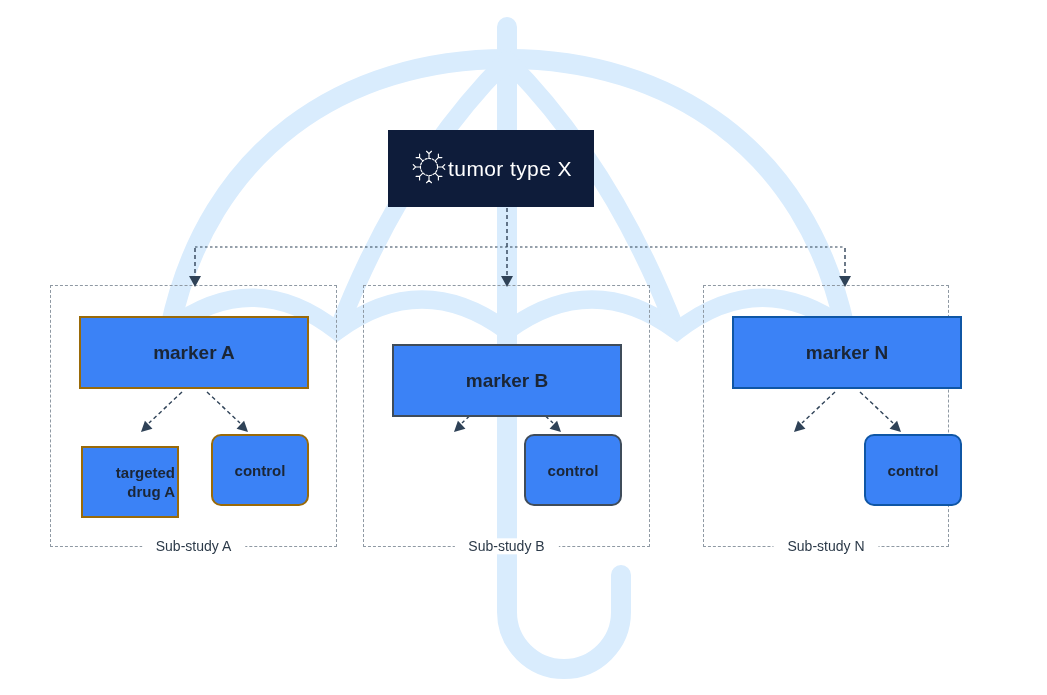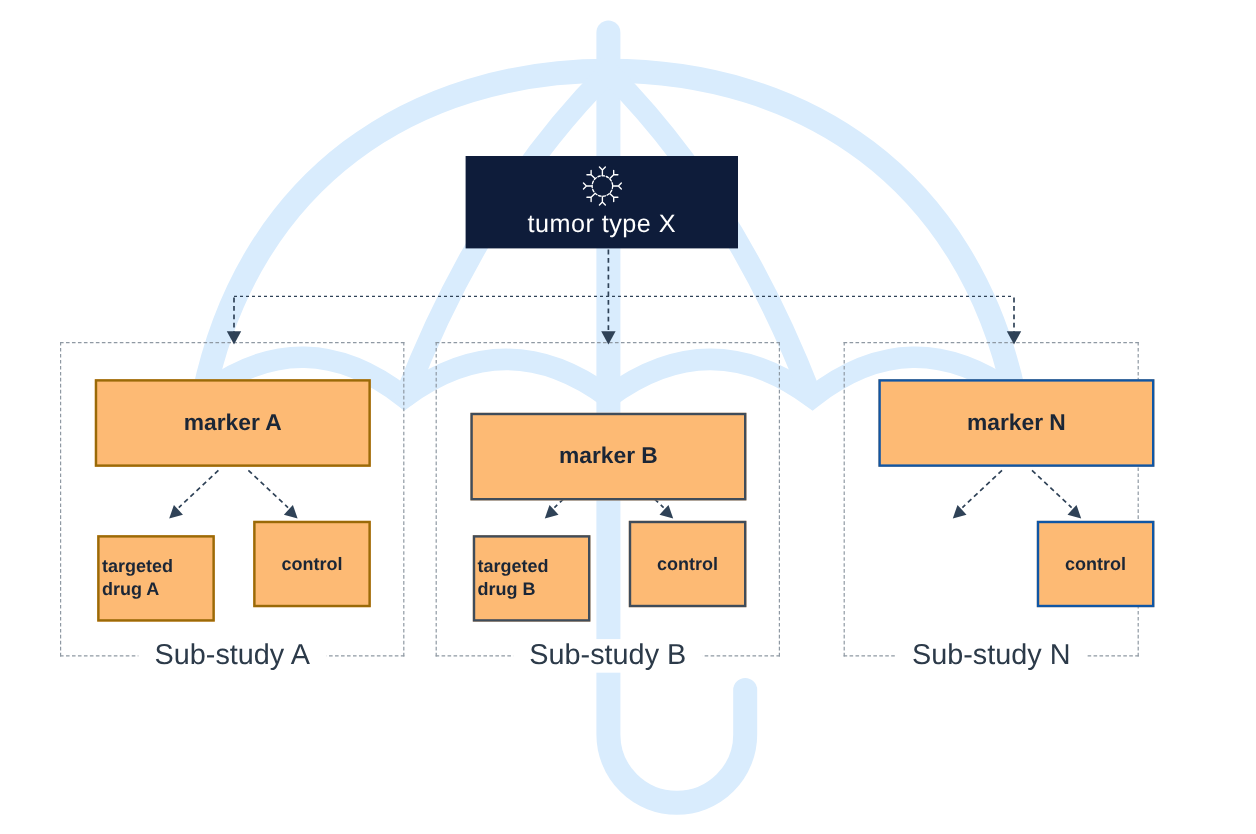--- a/index.html
+++ b/index.html
@@ -9,46 +9,46 @@
     background:#ffffff;overflow:hidden;
   }
   svg{display:block;}
   .umbrella-svg{position:absolute;left:0;top:0;z-index:0;}
   .umbrella-svg path{stroke:var(--umbrella);fill:none;}
   .connector-svg{position:absolute;left:0;top:0;z-index:2;pointer-events:none;}
   .connector-svg path{stroke:var(--connector);fill:none;}
   .connector-svg polygon{fill:var(--connector);stroke:none;}
 
   .tumor-box{
-    position:absolute;left:388px;top:130px;width:227px;height:77px;
+    position:absolute;left:388px;top:130px;width:206px;height:77px;
     background:var(--root-bg);z-index:3;
-    display:flex;flex-direction:column;align-items:center;justify-content:center;
+    display:flex;flex-direction:row;align-items:center;justify-content:center;
     color:var(--root-text);
   }
   .tumor-box .virus{margin:-2px 0 1px 0;}
   .tumor-label{font-size:21px;letter-spacing:.4px;color:var(--root-text);}
 
   .substudy{
     position:absolute;top:285px;height:262px;
     border:1px dashed var(--container-border);
     z-index:1;box-sizing:border-box;
   }
   .substudy .branch{position:absolute;left:0;top:0;z-index:1;}
   .node{
-    position:absolute;background:#fdba74;border:2px solid #555;
+    position:absolute;background:#3b82f6;border:2px solid #555;
     box-sizing:border-box;display:flex;align-items:center;justify-content:center;
-    text-align:left;color:var(--node-text);z-index:2;
+    text-align:right;color:var(--node-text);z-index:2;
   }
   .marker-box{left:28px;top:30px;width:230px;height:73px;font-size:19px;font-weight:bold;}
   .drug-box{left:30px;top:148px;width:98px;height:72px;font-size:15px;font-weight:bold;line-height:1.3;padding:2px;margin-top:12px;}
-  .control-box{left:160px;top:148px;width:98px;height:72px;font-size:15px;font-weight:bold;}
+  .control-box{left:160px;top:148px;width:98px;height:72px;font-size:15px;font-weight:bold;border-radius:10px;}
   .substudy-label{
     position:absolute;left:50%;bottom:0;transform:translate(-50%,52%);
     background:#ffffff;padding:0 14px;white-space:nowrap;
-    font-size:24px;color:var(--label-text);z-index:3;
+    font-size:14px;color:var(--label-text);z-index:3;
   }
 </style>
 </head>
 <body>
 
 <div class="stage">
 
   <svg class="umbrella-svg" width="1047" height="695" viewBox="0 0 1047 695">
     <path d="M 507 52 L 507 27" stroke-width="20" stroke-linecap="round"></path>
     <path d="M 507 60 L 507 612 A 57 57 0 0 0 621 612 L 621 575" stroke-width="20" stroke-linecap="round"></path>
@@ -133,23 +133,20 @@
         <path d="M 156 106 L 189 137"></path>
       </g>
       <g fill="var(--connector)">
         <polygon points="0,0 -5.5,-10.5 5.5,-10.5" transform="translate(90,146) rotate(47)"></polygon>
         <polygon points="0,0 -5.5,-10.5 5.5,-10.5" transform="translate(197,146) rotate(-47)"></polygon>
       </g>
     </svg>
     <div class="node marker-box" style="border-color: rgb(63, 76, 90); margin-top: 28px;">
       <span>marker B</span>
     </div>
-    <div class="node drug-box" style="border-color: rgb(63, 76, 90);">
-      <span>targeted drug B</span>
-    </div>
     <div class="node control-box" style="border-color: rgb(63, 76, 90);">
       <span>control</span>
     </div>
     <div class="substudy-label">Sub-study B</div>
   </div>
 
   <div class="substudy" style="left:703px;width:246px;">
     <svg class="branch" width="287" height="262" viewBox="0 0 287 262">
       <g stroke="var(--connector)" fill="none" stroke-width="1.4" stroke-dasharray="4 3">
         <path d="M 131 106 L 98 137"></path>

